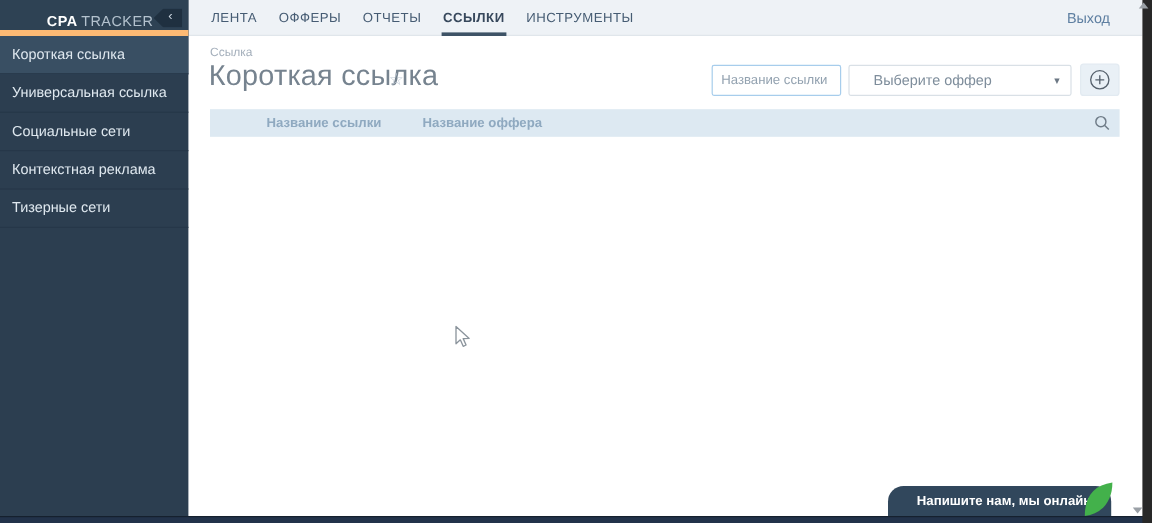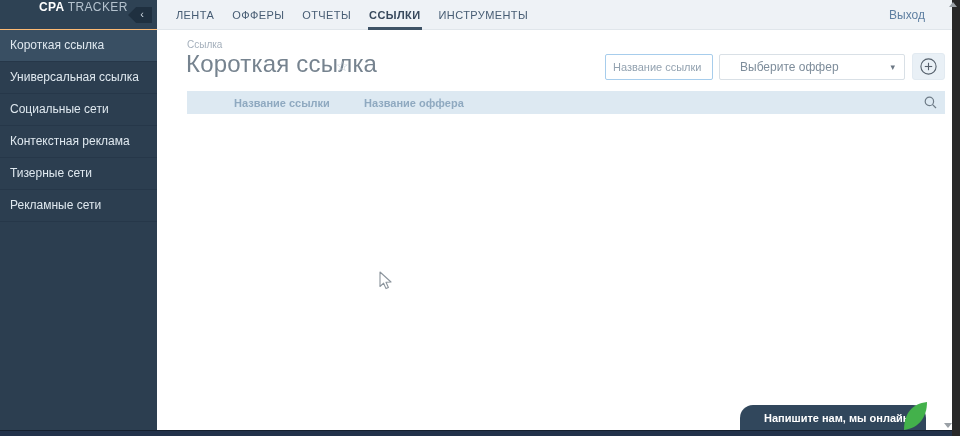--- a/index.html
+++ b/index.html
@@ -1,41 +1,41 @@
 <!DOCTYPE html>
 <html><head>
 <meta charset="utf-8">
 <style>
   * { margin:0; padding:0; box-sizing:border-box; }
   html,body { width:960px; height:436px; overflow:hidden; }
   body { font-family:"Liberation Sans", sans-serif; background:#fff; position:relative; }
 
   
   .sidebar { position:absolute; left:0; top:0; width:157px; height:430px; background:#2c3e50; z-index:2; }
-  .side-header { position:relative; height:30px; background:#2e4254; border-bottom:1px solid #fdba74; display:flex; align-items:flex-start; padding-left:39px; }
+  .side-header { position:relative; height:30px; background:#2e4254; border-bottom:5px solid #fdba74; display:flex; align-items:flex-end; padding-left:39px; }
   .logo { font-size:12px; color:#b4c2ce; letter-spacing:.4px; white-space:nowrap; }
   .logo b { color:#ffffff; font-weight:bold; margin-right:3px; }
   .collapse-tab { position:absolute; right:5px; top:7px; width:24px; height:16px; background:#1f3040;
       clip-path:polygon(34% 0,100% 0,100% 100%,34% 100%,0 50%); display:flex; align-items:center; justify-content:center;
       color:#cfd9e2; font-size:11px; line-height:1; cursor:pointer; }
   .collapse-tab span { margin-left:4px; margin-top:-1px; }
   .side-item { height:32px; line-height:31px; padding-left:10px; font-size:12px; color:#dfe8ef; border-bottom:1px solid #263749; cursor:pointer; }
   .side-item.active { background:#38506426; background:#38monochrome; }
   .side-item.active { background:#394f63; }
 
   
   .topbar { position:absolute; left:157px; top:0; width:795px; height:30px; background:#eef2f6; border-bottom:1px solid #e0e6eb; display:flex; align-items:flex-start; z-index:1; }
   .tabs { display:flex; padding-left:10px; }
   .tab { font-size:11px; letter-spacing:.4px; color:#465c73; padding:0 9px; line-height:30px; cursor:pointer; position:relative; }
   .tab.active { color:#37485c; font-weight:bold; }
   .tab.active::after { content:""; position:absolute; left:8px; right:8px; bottom:0; height:3px; background:#3e5366; }
   .logout { margin-left:auto; font-size:12px; color:#5e7fa1; line-height:30px; padding-right:27px; cursor:pointer; }
 
   
-  .content { position:absolute; left:169px; top:30px; width:644px; height:400px; background:#ffffff; }
+  .content { position:absolute; left:157px; top:30px; width:644px; height:400px; background:#ffffff; }
   .breadcrumb { position:absolute; left:18px; top:9px; font-size:10px; color:#a4afbb; }
   .page-title { position:absolute; left:17px; top:20px; font-size:24px; font-weight:400; color:#76838f; letter-spacing:.2px; }
   .star { position:absolute; left:167px; top:28px; font-size:14px; color:#bfc9d4; cursor:pointer; }
 
   .link-input { position:absolute; left:436px; top:24px; width:108px; height:26px; border:1px solid #a7cdec; border-radius:2px;
       font-family:"Liberation Sans", sans-serif; font-size:11px; color:#55626f; padding:0 7px; outline:none; background:#fff; }
   .link-input::placeholder { color:#93a2b0; }
   .offer-select { position:absolute; left:550px; top:24px; width:186px; height:26px; border:1px solid #d9e0e6; border-radius:2px;
       background:#fff; font-size:12px; color:#7e8d9b; line-height:24px; padding:0 20px; cursor:pointer; }
   .offer-caret { position:absolute; right:9px; top:0; font-size:9px; color:#6c7884; line-height:24px; }
@@ -72,21 +72,20 @@
     <div class="logo"><b>CPA</b><span>TRACKER</span></div>
     <div class="collapse-tab">
         <span>‹</span>
       </div>
   </div>
   <div class="side-item active">Короткая ссылка</div>
   <div class="side-item">Универсальная ссылка</div>
   <div class="side-item">Социальные сети</div>
   <div class="side-item">Контекстная реклама</div>
   <div class="side-item">Тизерные сети</div>
-  <div class="side-item">Рекламные сети</div>
 </div>
 
 <div class="topbar">
   <div class="tabs">
     <div class="tab">ЛЕНТА</div>
     <div class="tab">ОФФЕРЫ</div>
     <div class="tab">ОТЧЕТЫ</div>
     <div class="tab active">ССЫЛКИ</div>
     <div class="tab">ИНСТРУМЕНТЫ</div>
   </div>

